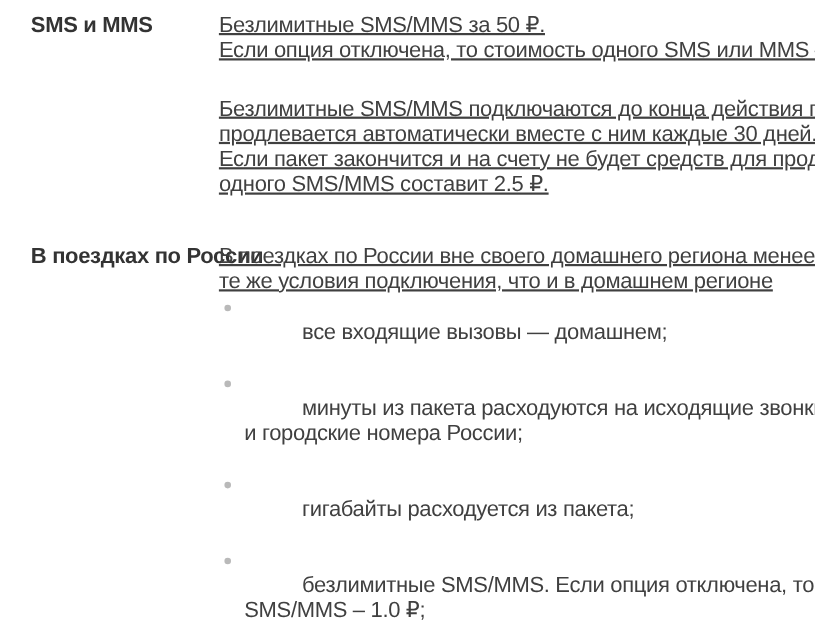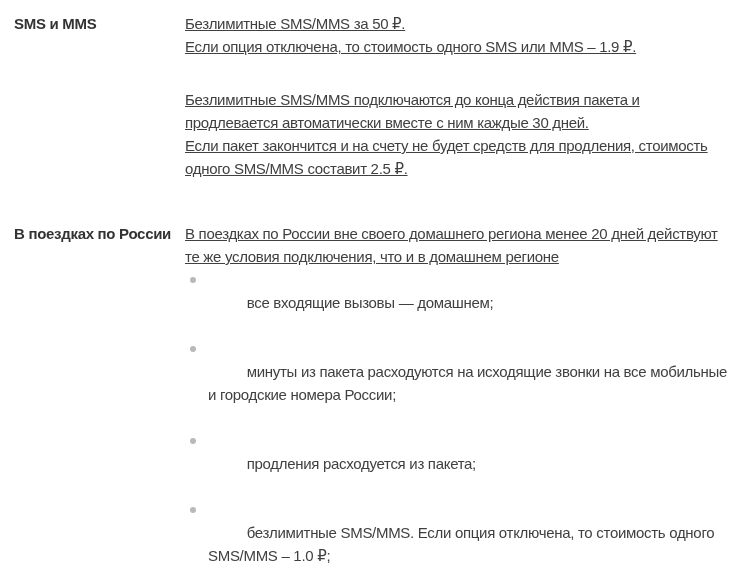--- a/index.html
+++ b/index.html
@@ -9,24 +9,25 @@
     width: 741px;
     height: 584px;
     overflow: hidden;
   }
   .page {
     box-sizing: border-box;
     width: 741px;
     height: 584px;
     padding-top: 12px;
     font-family: "Liberation Sans", "DejaVu Sans", sans-serif;
-    font-size: 15px;
+    font-size: 20px;
     line-height: 23px;
     letter-spacing: -0.3px;
     color: #404040;
+    padding-left: 14px;
   }
   .section-row {
     display: flex;
     align-items: flex-start;
   }
   .section-row.first {
     margin-bottom: 42px;
   }
   .section-label {
     box-sizing: border-box;
@@ -93,21 +94,21 @@
 те же условия подключения, что и в домашнем регионе</p>
       <ul class="conditions">
         <li>
           <span class="bullet-dot"></span><span>все входящие вызовы — домашнем;</span>
         </li>
         <li>
           <span class="bullet-dot"></span><span>минуты из пакета расходуются на исходящие звонки на все мобильные
 и городские номера России;</span>
         </li>
         <li>
-          <span class="bullet-dot"></span><span>продления расходуется из пакета;</span>
+          <span class="bullet-dot"></span><span>гигабайты расходуется из пакета;</span>
         </li>
         <li>
           <span class="bullet-dot"></span><span>безлимитные SMS/MMS. Если опция отключена, то стоимость одного
 SMS/MMS – 1.0 ₽;</span>
         </li>
 
       </ul>
 
     </div>
   </section>

